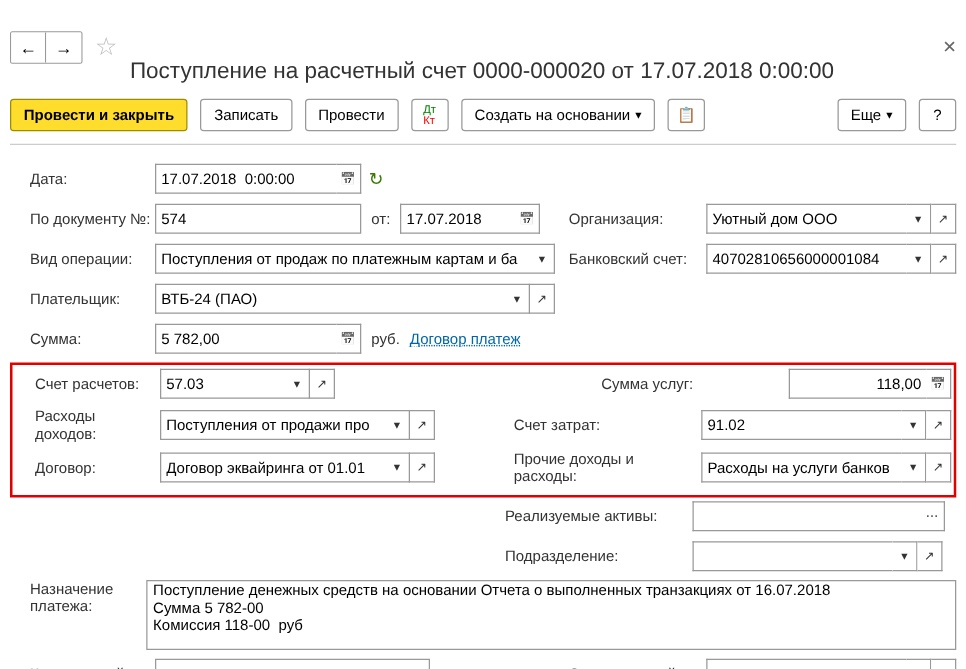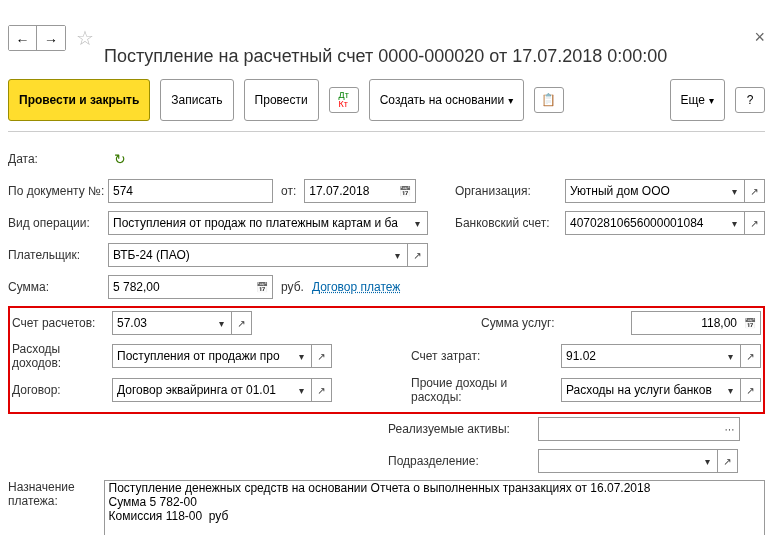--- a/index.html
+++ b/index.html
@@ -56,21 +56,21 @@
     display: flex;
     align-items: center;
     gap: 10px;
     margin-bottom: 14px;
     border-bottom: 1px solid #ccc;
     padding-bottom: 10px;
   }
   .btn {
     border: 1px solid #999;
     background: #fff;
-    padding: 20px 10px;
+    padding: 4px 10px;
     height: 26px;
     border-radius: 3px;
     cursor: pointer;
     font-size: 12px;
     display: inline-flex;
     align-items: center;
   }
   .btn-primary {
     background: #ffdd2d;
     border-color: #9a8d00;
@@ -86,20 +86,21 @@
     line-height: 9px;
     text-align: left;
   }
   .dtkt .d { color: green; }
   .dtkt .k { color: red; }
   .form-row {
     display: flex;
     align-items: center;
     margin-bottom: 6px;
     min-height: 26px;
+    margin-left: 16px;
   }
   .lbl {
     width: 100px;
   }
   .input {
     border: 1px solid #999;
     height: 24px;
     padding: 0 4px;
     background: #fff;
     font-size: 12px;
@@ -176,20 +177,24 @@
   <div class="spacer"></div>
   <button class="btn">
     <span>Еще</span>
       <span class="caret">▾</span>
   </button>
   <button class="btn btn-icon">?</button>
 </div>
 
 <div class="form-row">
   <span class="lbl">Дата:</span>
+  <span class="fld-group">
+    <input class="input" style="width: 145px;" value="17.07.2018  0:00:00">
+    <span class="part cal"></span>
+  </span>
   <span class="green-r">↻</span>
   <div class="spacer"></div>
 </div>
 
 <div class="form-row">
   <span class="lbl">По документу №:</span>
   <input class="input" style="width: 165px;" value="574">
   <span style="margin:0 8px">от:</span>
   <span class="fld-group">
     <input class="input" style="width: 92px;" value="17.07.2018">

